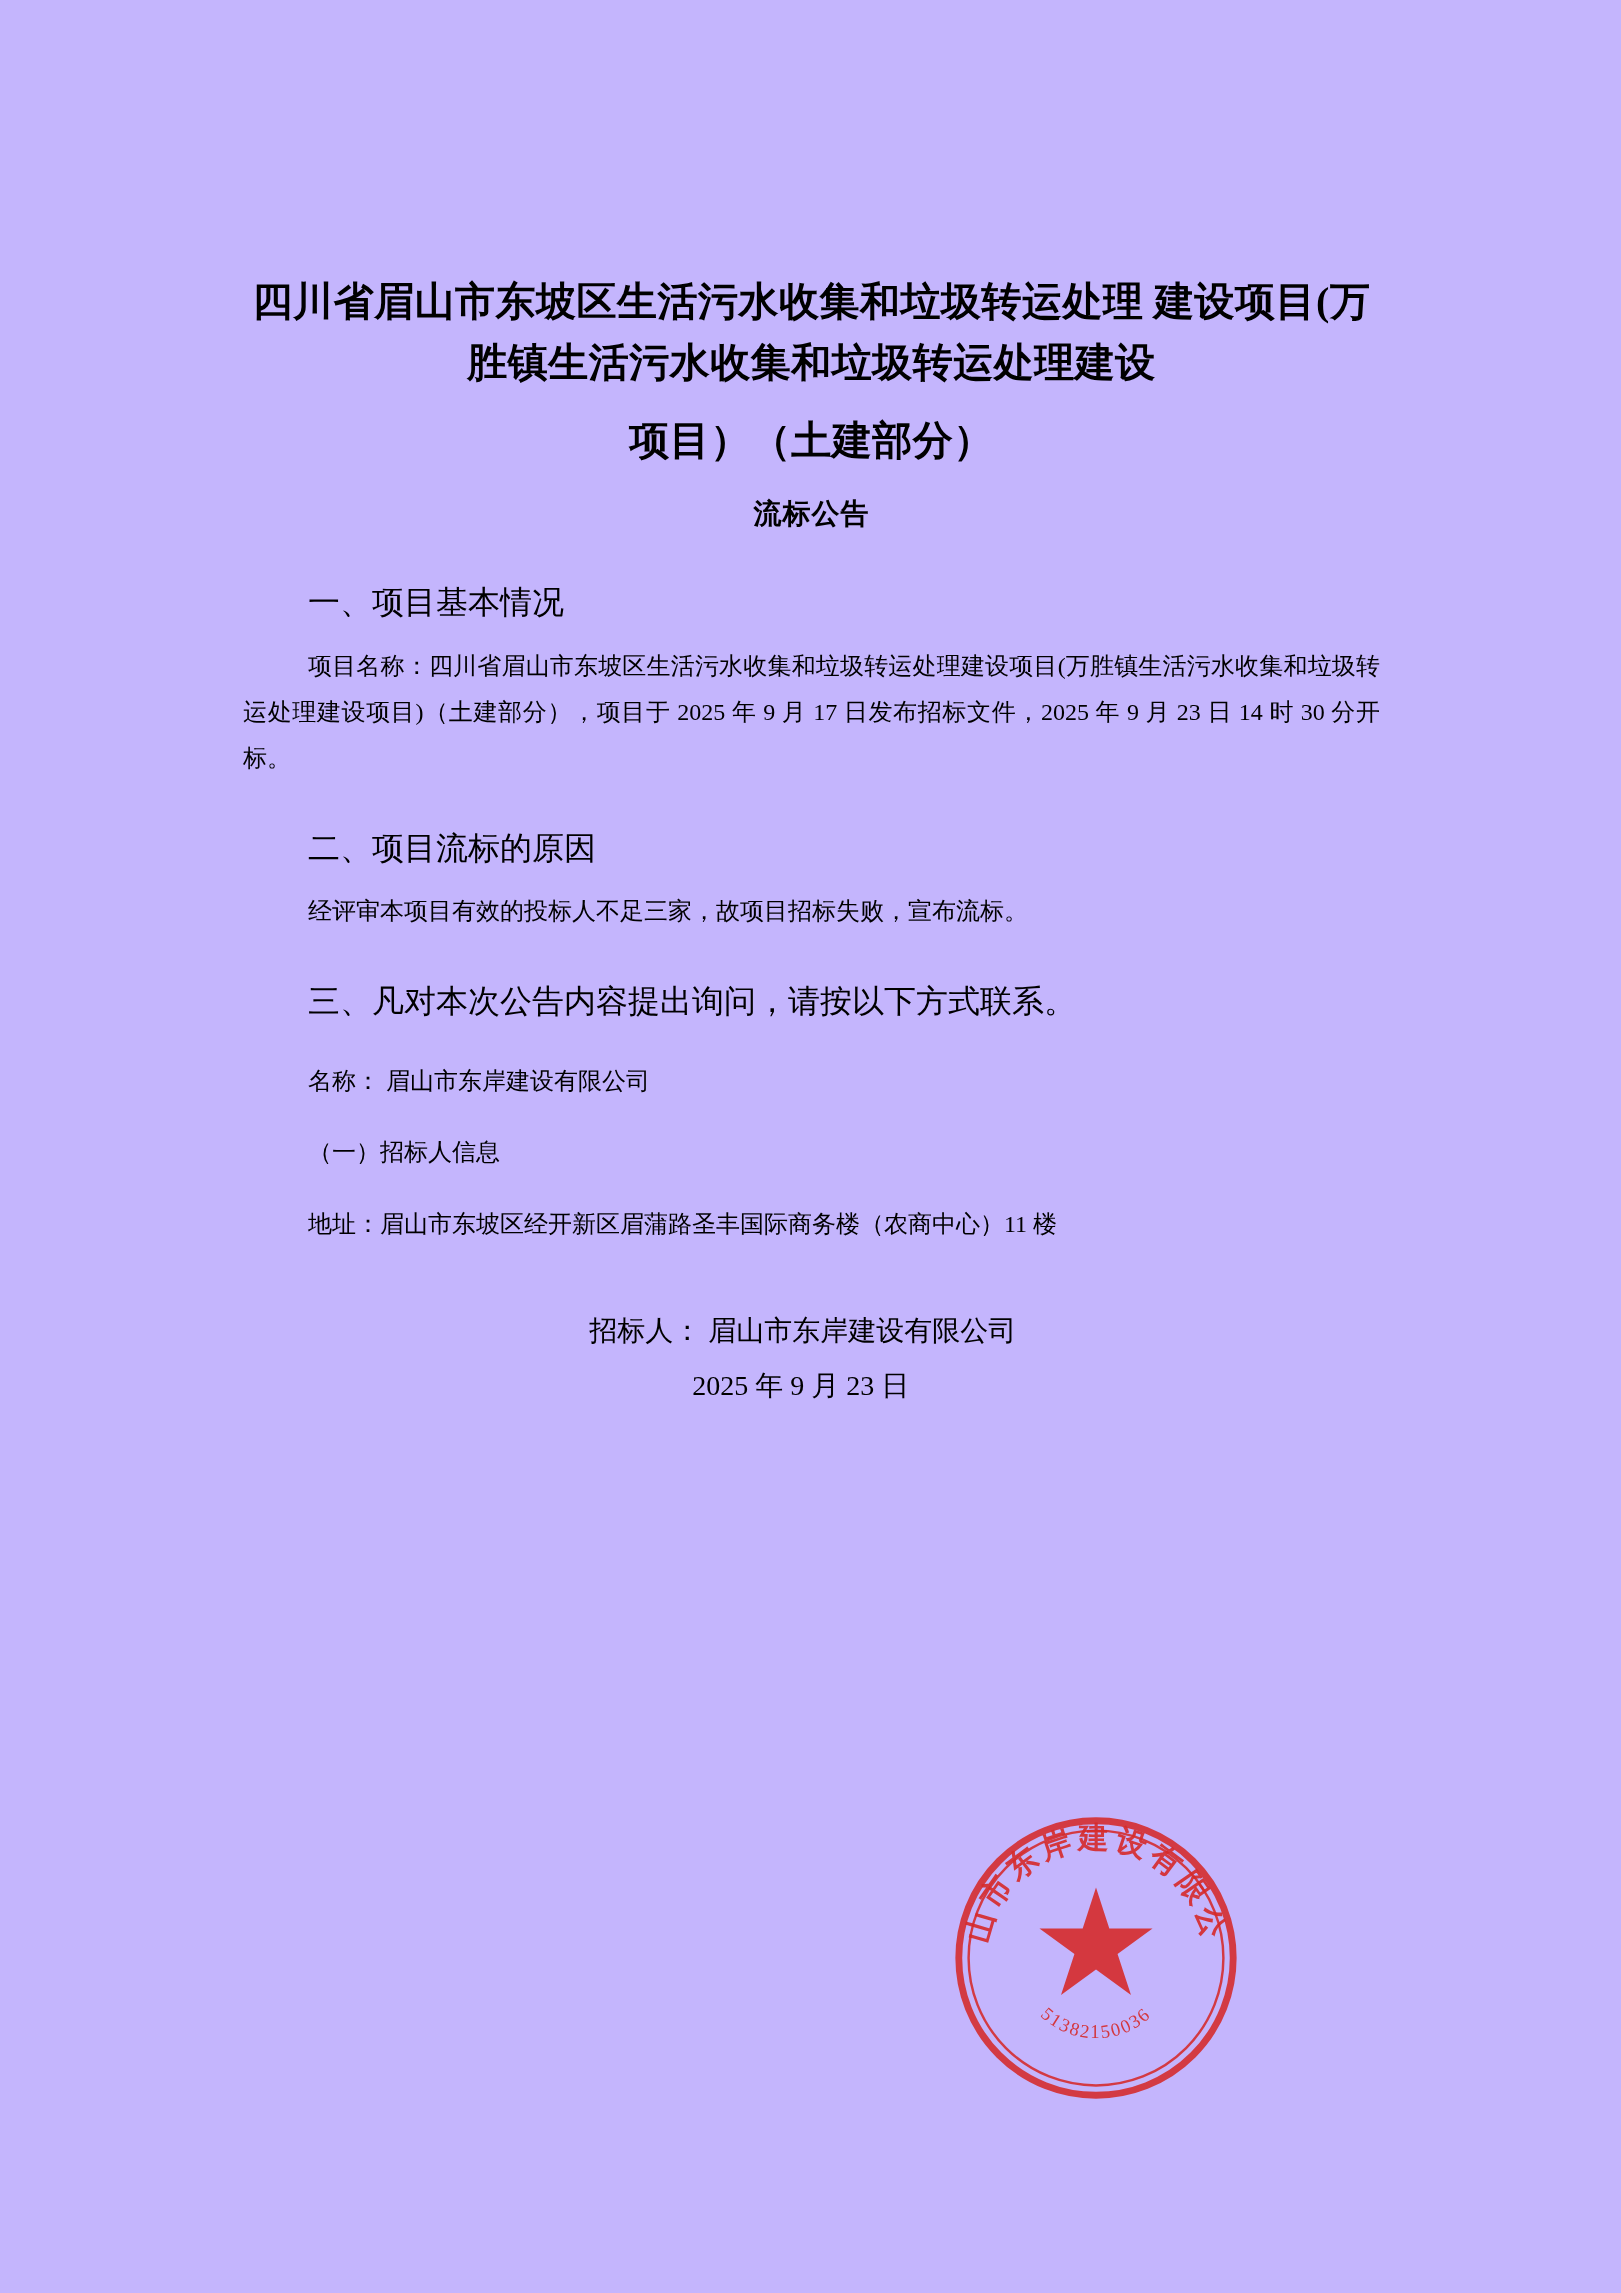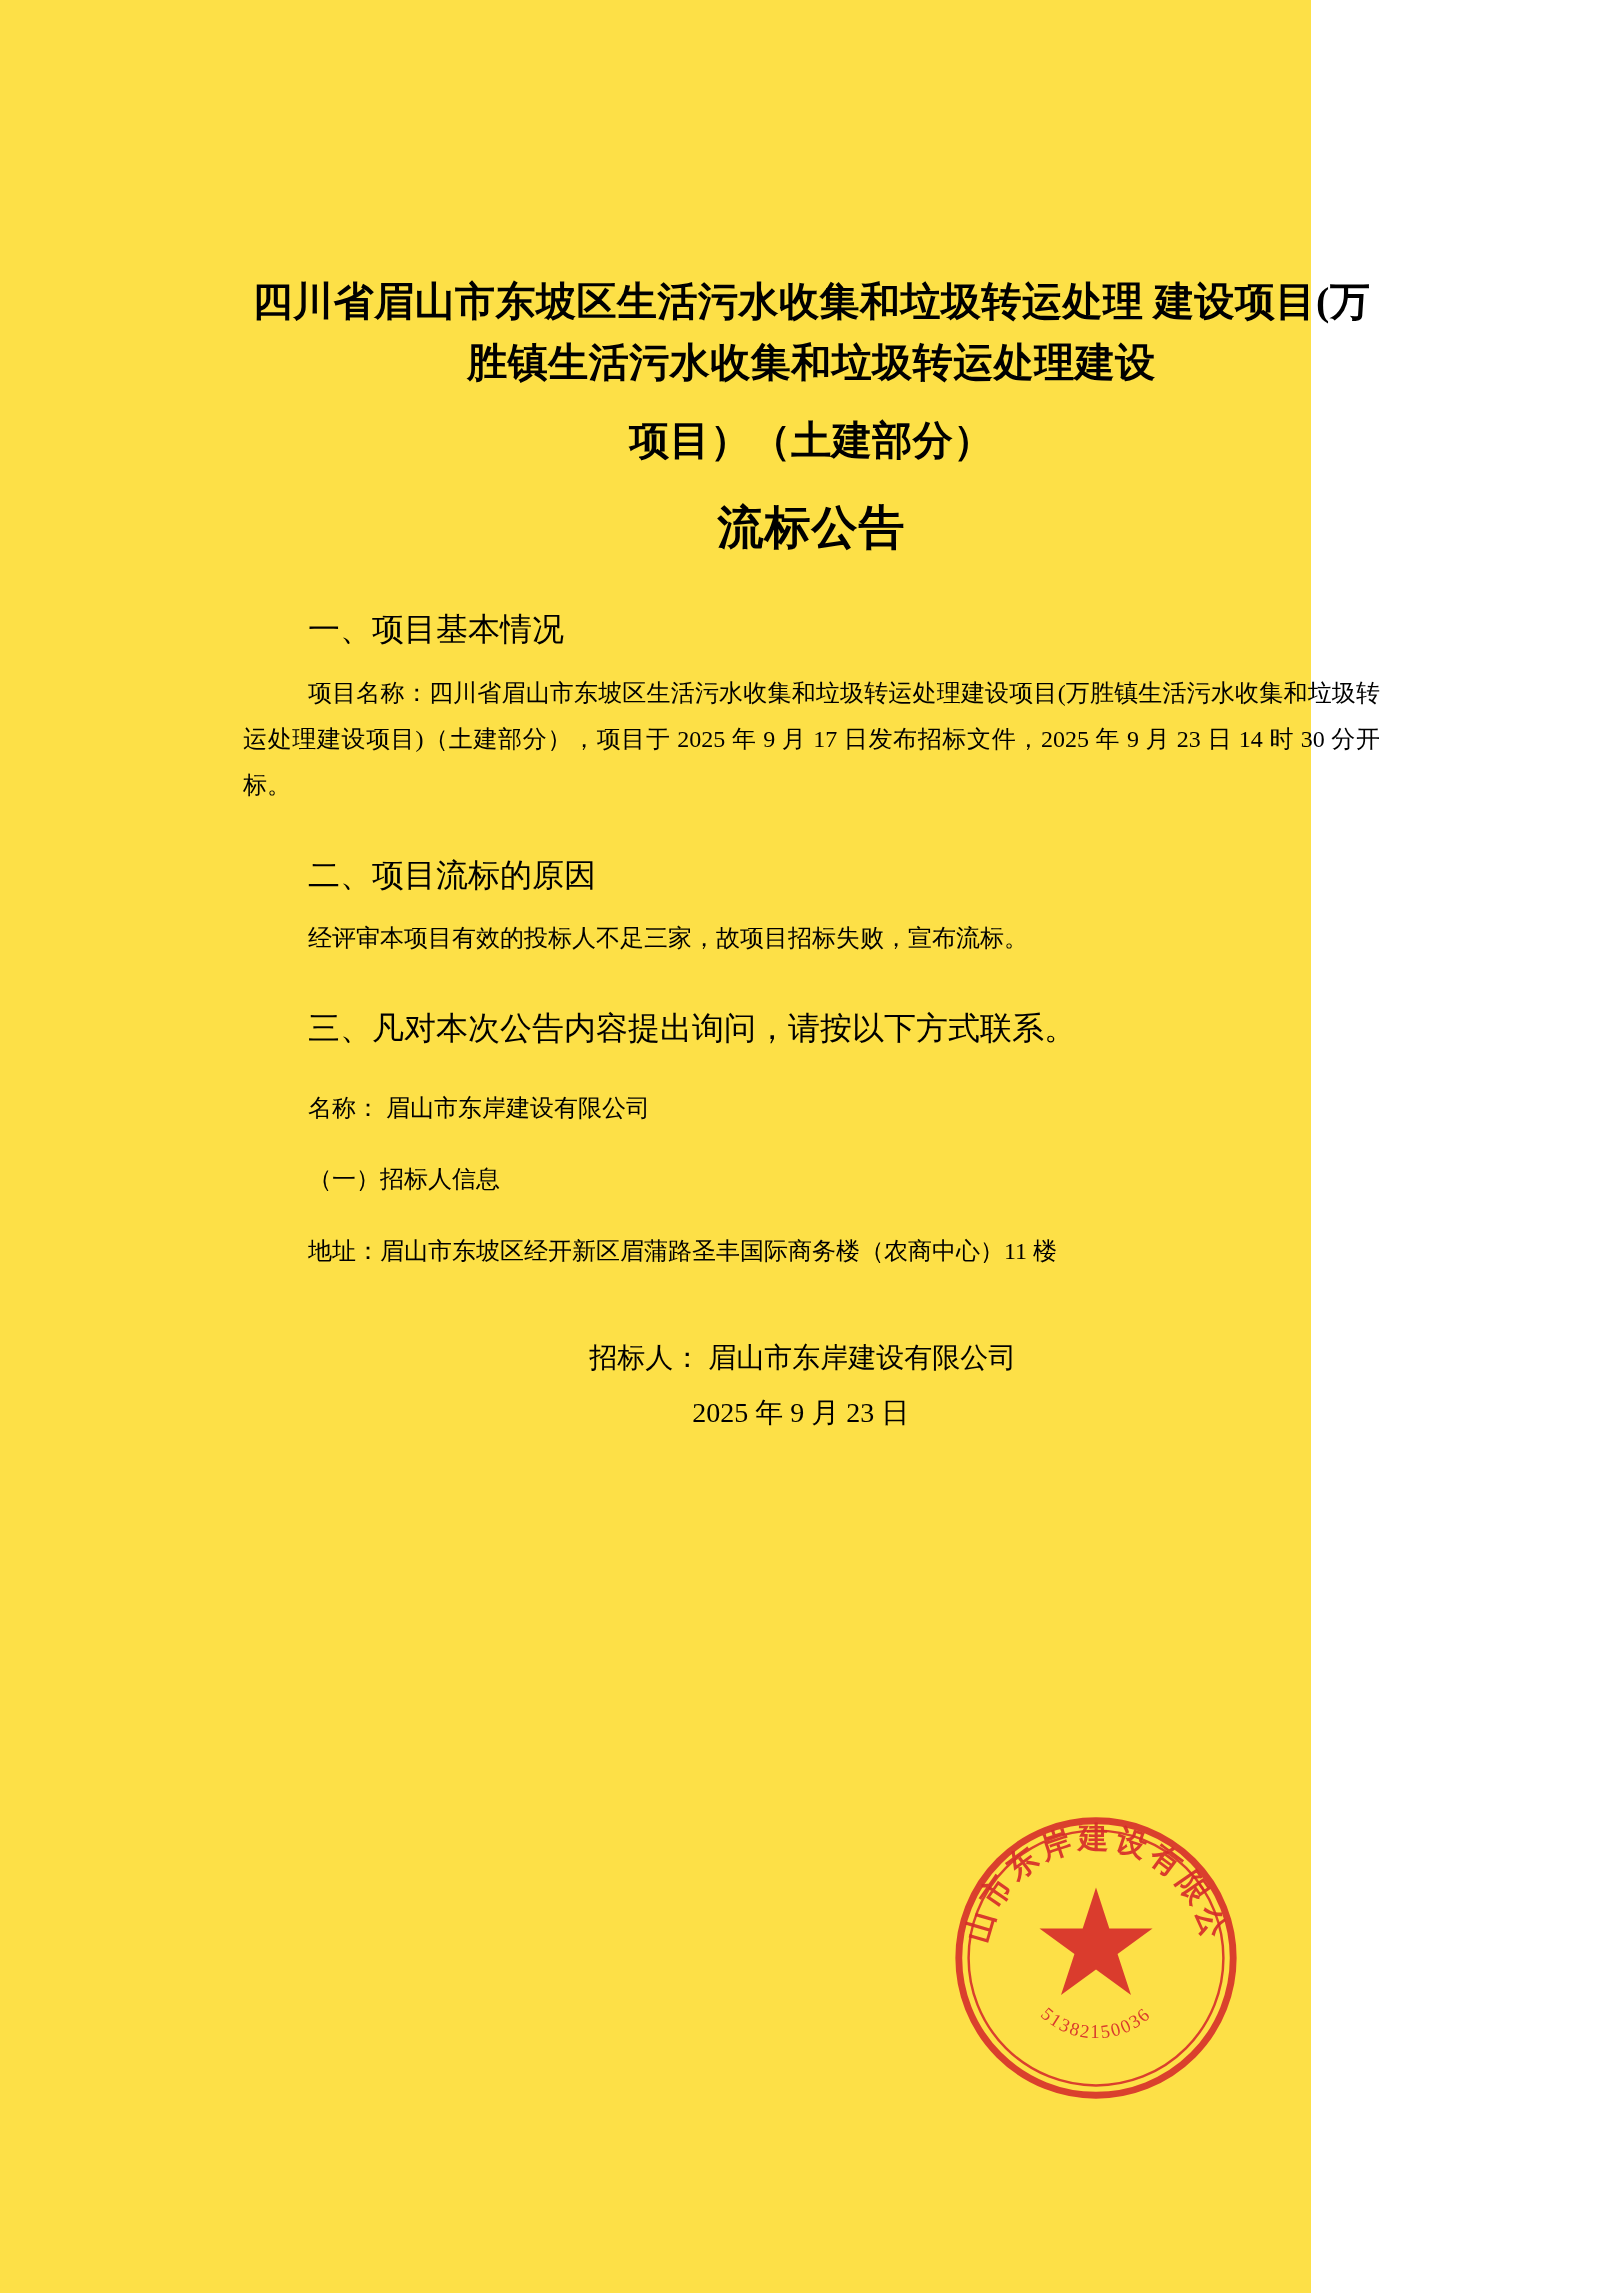--- a/index.html
+++ b/index.html
@@ -11,23 +11,23 @@
     width: 1621px;
     height: 2294px;
     font-family: "Liberation Serif", "DejaVu Serif", serif;
     color: #000000;
     position: relative;
     overflow: hidden;
   }
   .page {
     position: absolute;
     left: 0; top: 0;
-    width: 1311px;
+    width: 1621px;
     height: 2294px;
-    background: #fde047;
+    background: #c4b5fd;
   }
   .content {
     position: absolute;
     left: 243px;
     top: 272px;
     width: 1137px;
   }
 
   .doc-title {
     font-size: 40px;
@@ -35,21 +35,21 @@
     line-height: 1.52;
     text-align: center;
     letter-spacing: 0.5px;
     margin: 0;
   }
   .doc-title .line3 {
     display: block;
     margin-top: 17px;
   }
   .doc-subtitle {
-    font-size: 46px;
+    font-size: 28px;
     font-weight: bold;
     text-align: center;
     margin: 21.6px 0 0 0;
     line-height: 1.5;
     letter-spacing: 1px;
   }
 
   .section-head {
     font-size: 32px;
     line-height: 1.9;

